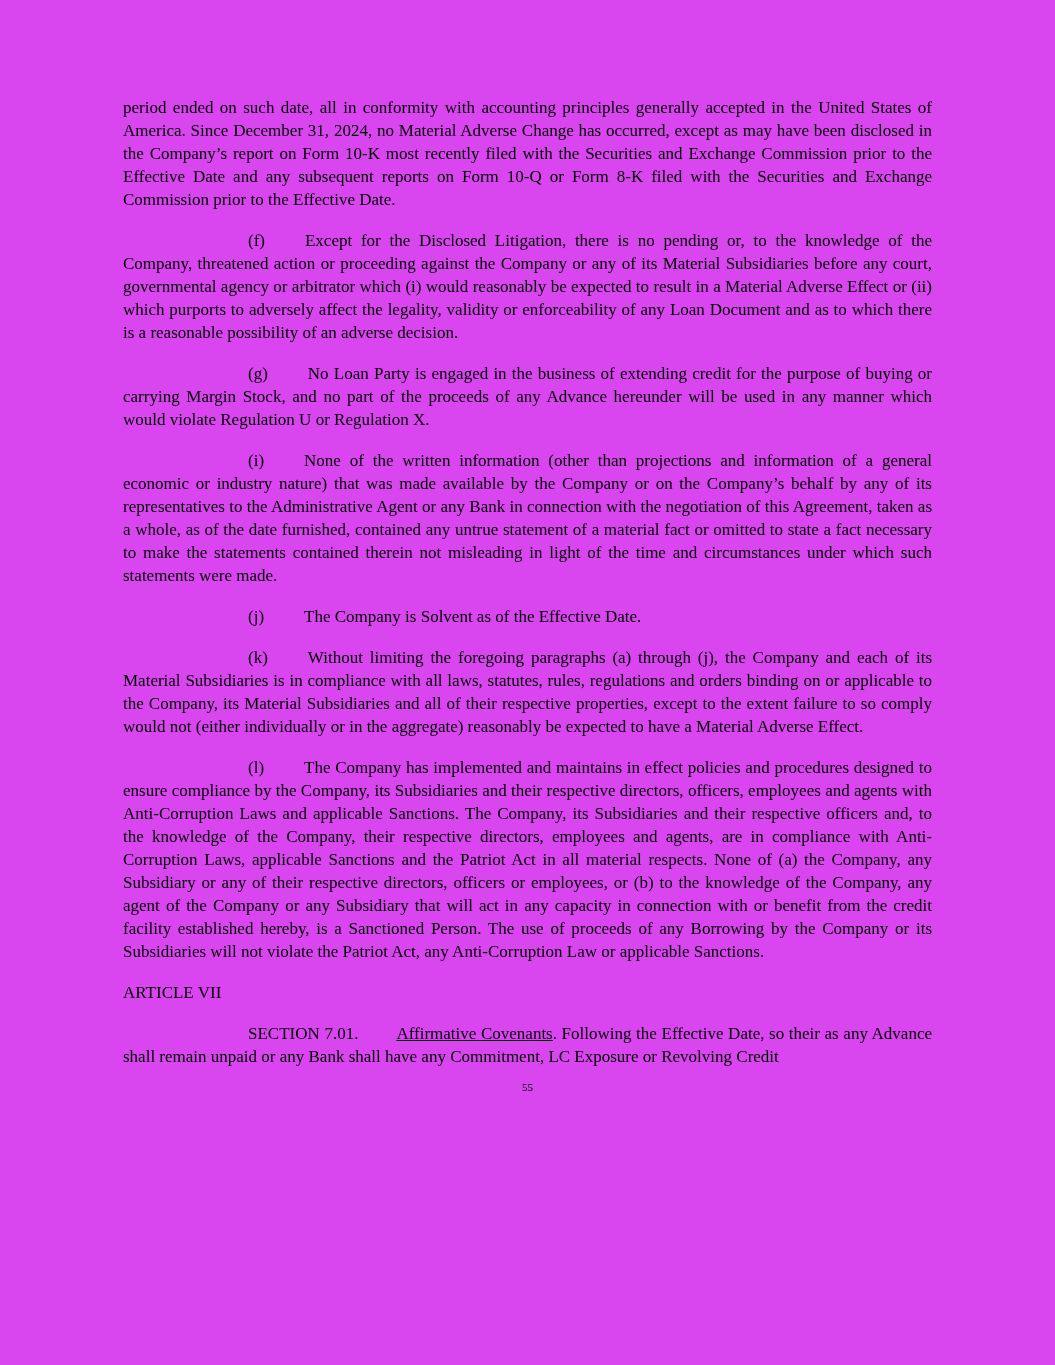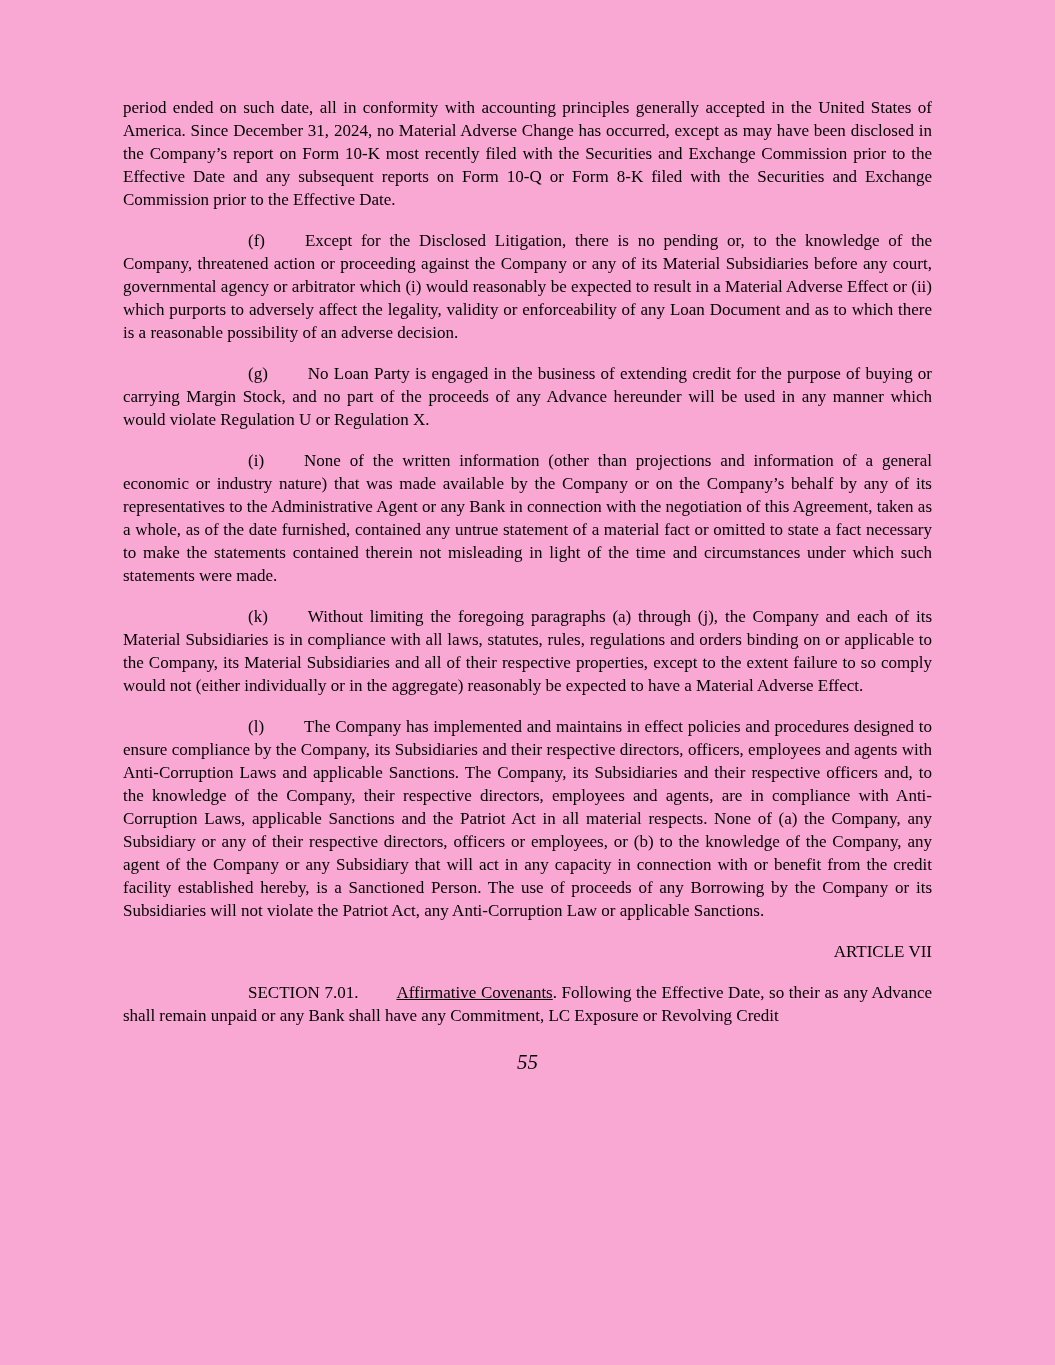--- a/index.html
+++ b/index.html
@@ -12,21 +12,21 @@
     height: 1365px;
     font-family: "Liberation Serif", "DejaVu Serif", serif;
     color: #000000;
     overflow: hidden;
   }
   .page {
     box-sizing: border-box;
     width: 1055px;
     height: 1365px;
     padding: 96px 123px 0 123px;
-    background: #f9a8d4;
+    background: #d946ef;
   }
   p.para {
     margin: 18px 0 0 0;
     font-size: 17px;
     line-height: 23px;
     text-align: justify;
     text-indent: 125px;
   }
   p.para.no-indent {
     text-indent: 0;
@@ -37,47 +37,47 @@
     width: 40px;
   }
   .tab-sm {
     display: inline-block;
     width: 38px;
   }
   .article-heading {
     margin-top: 18px;
     font-size: 17px;
     line-height: 23px;
-    text-align: right;
+    text-align: left;
   }
   .underline {
     text-decoration: underline;
   }
   .page-number {
-    margin-top: 24px;
-    font-size: 21px;
+    margin-top: 8px;
+    font-size: 11px;
     line-height: 23px;
     text-align: center;
-    font-style: italic;
   }
 </style>
 </head>
 <body>
 
 <div class="page">
 
   <p class="para no-indent">period ended on such date, all in conformity with accounting principles generally accepted in the United States of America.  Since December 31, 2024, no Material Adverse Change has occurred, except as may have been disclosed in the Company’s report on Form 10-K most recently filed with the Securities and Exchange Commission prior to the Effective Date and any subsequent reports on Form 10-Q or Form 8-K filed with the Securities and Exchange Commission prior to the Effective Date.</p>
 
   <p class="para"><span>(f)</span><span class="tab"></span><span>Except for the Disclosed Litigation, there is no pending or, to the knowledge of the Company, threatened action or proceeding against the Company or any of its Material Subsidiaries before any court, governmental agency or arbitrator which (i) would reasonably be expected to result in a Material Adverse Effect or (ii) which purports to adversely affect the legality, validity or enforceability of any Loan Document and as to which there is a reasonable possibility of an adverse decision.</span></p>
 
   <p class="para"><span>(g)</span><span class="tab"></span><span>No Loan Party is engaged in the business of extending credit for the purpose of buying or carrying Margin Stock, and no part of the proceeds of any Advance hereunder will be used in any manner which would violate Regulation U or Regulation X.</span></p>
 
 
   <p class="para"><span>(i)</span><span class="tab"></span><span>None of the written information (other than projections and information of a general economic or industry nature) that was made available by the Company or on the Company’s behalf by any of its representatives to the Administrative Agent or any Bank in connection with the negotiation of this Agreement, taken as a whole, as of the date furnished, contained any untrue statement of a material fact or omitted to state a fact necessary to make the statements contained therein not misleading in light of the time and circumstances under which such statements were made.</span></p>
 
+  <p class="para"><span>(j)</span><span class="tab"></span><span>The Company is Solvent as of the Effective Date.</span></p>
 
   <p class="para"><span>(k)</span><span class="tab"></span><span>Without limiting the foregoing paragraphs (a) through (j), the Company and each of its Material Subsidiaries is in compliance with all laws, statutes, rules, regulations and orders binding on or applicable to the Company, its Material Subsidiaries and all of their respective properties, except to the extent failure to so comply would not (either individually or in the aggregate) reasonably be expected to have a Material Adverse Effect.</span></p>
 
   <p class="para"><span>(l)</span><span class="tab"></span><span>The Company has implemented and maintains in effect policies and procedures designed to ensure compliance by the Company, its Subsidiaries and their respective directors, officers, employees and agents with Anti-Corruption Laws and applicable Sanctions.  The Company, its Subsidiaries and their respective officers and, to the knowledge of the Company, their respective directors, employees and agents, are in compliance with Anti-Corruption Laws, applicable Sanctions and the Patriot Act in all material respects.  None of (a) the Company, any Subsidiary or any of their respective directors, officers or employees, or (b) to the knowledge of the Company, any agent of the Company or any Subsidiary that will act in any capacity in connection with or benefit from the credit facility established hereby, is a Sanctioned Person.  The use of proceeds of any Borrowing by the Company or its Subsidiaries will not violate the Patriot Act, any Anti-Corruption Law or applicable Sanctions.</span></p>
 
   <div class="article-heading">
     <div>ARTICLE VII</div>
   </div>
 
   <p class="para"><span>SECTION 7.01.</span><span class="tab-sm"></span><span class="underline">Affirmative Covenants</span><span>.  Following the Effective Date, so their as any Advance shall remain unpaid or any Bank shall have any Commitment, LC Exposure or Revolving Credit</span></p>

